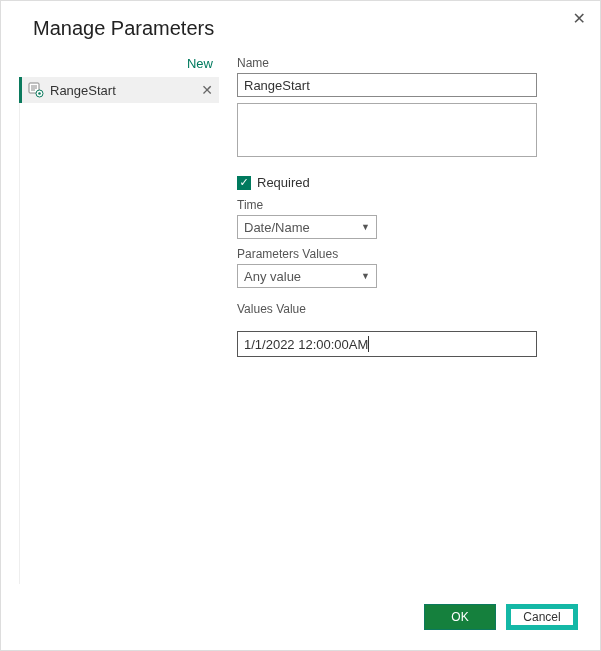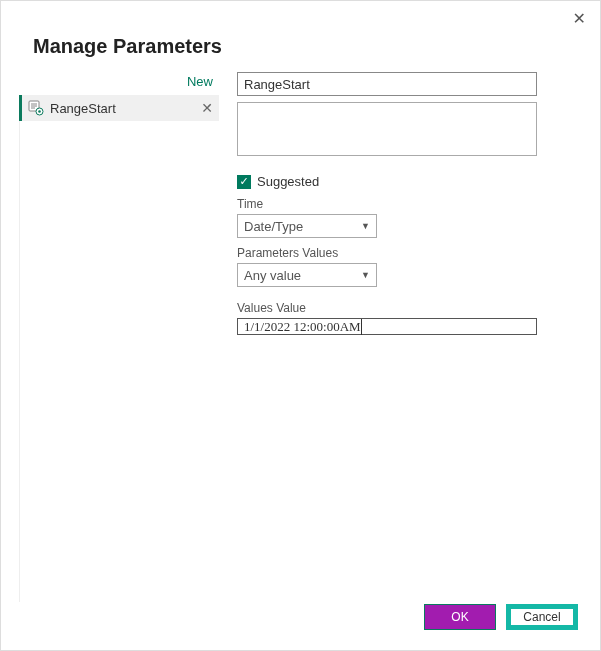--- a/index.html
+++ b/index.html
@@ -25,23 +25,23 @@
   .close-x {
     position: absolute;
     top: 8px;
     right: 14px;
     font-size: 16px;
     color: #555;
     cursor: pointer;
   }
   .title {
     font-size: 20px;
-    font-weight: 700;
+    font-weight: 400;
     color: #222;
-    margin: 20px 0 14px 14px;
+    margin: 2px 0 14px 14px;
   }
   .body {
     display: flex;
     gap: 18px;
     height: 530px;
   }
   .sidebar {
     width: 200px;
     display: flex;
     flex-direction: column;
@@ -140,29 +140,30 @@
     cursor: pointer;
     background: #fff;
     color: #555;
   }
   .select .arrow {
     font-size: 9px;
     color: #555;
   }
   .cv-input {
     width: 300px;
-    height: 17px;
+    height: 26px;
     border: 1px solid #555;
     padding: 2px 6px;
     font-size: 13px;
-    font-family: Liberation Serif, serif;
+    font-family: Liberation Sans, sans-serif;
     color: #333;
     outline: none;
     display: flex;
     align-items: center;
+    margin-top: 12px;
   }
   .cv-input .caret {
     border-left: 1px solid #333;
     height: 16px;
     display: inline-block;
     margin-left: 0;
   }
   .footer {
     position: absolute;
     bottom: 20px;
@@ -173,21 +174,21 @@
   .btn {
     min-width: 72px;
     height: 26px;
     display: flex;
     align-items: center;
     justify-content: center;
     font-size: 12px;
     cursor: pointer;
   }
   .btn-primary {
-    background: #a21caf;
+    background: #15803d;
     border: 1px solid #0b7a5d;
     color: #fff;
   }
   .btn-secondary {
     background: #fff;
     border: 5px solid #14b8a6;
     color: #333;
   }
 </style>
 </head>
@@ -215,38 +216,39 @@
           </svg>
         </span>
         <span class="label">RangeStart</span>
         <span class="del">✕</span>
       </div>
       <div class="sidebar-filler"></div>
     </div>
 
     <div class="main">
 
+      <div class="field-label">Name</div>
       <input class="text-input" type="text" value="RangeStart" style="">
 
       <div class="gap-sm"></div>
 
       <textarea class="textarea" style=""></textarea>
 
       <div class="gap"></div>
 
       <div class="req-row">
         <div class="cb">✓</div>
-        <span>Suggested</span>
+        <span>Required</span>
       </div>
 
       <div class="gap-sm"></div>
 
       <div class="field-label">Time</div>
       <div class="select">
-        <span>Date/Type</span>
+        <span>Date/Name</span>
         <span class="arrow">▼</span>
       </div>
 
       <div class="gap-sm"></div>
 
       <div class="field-label">Parameters Values</div>
       <div class="select">
         <span>Any value</span>
         <span class="arrow">▼</span>
       </div>

